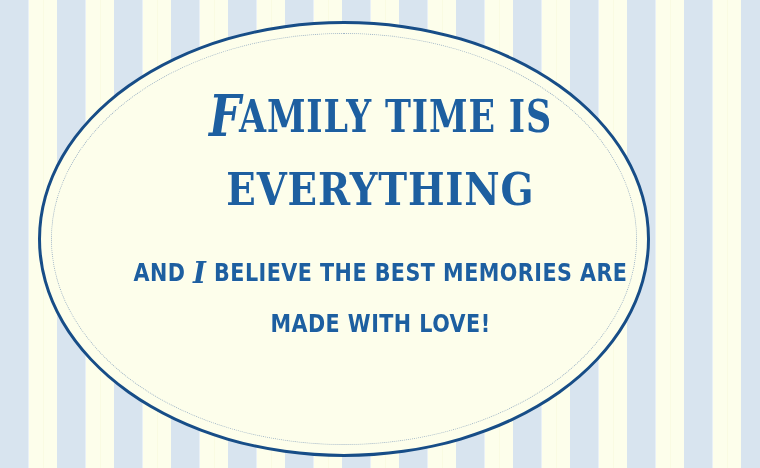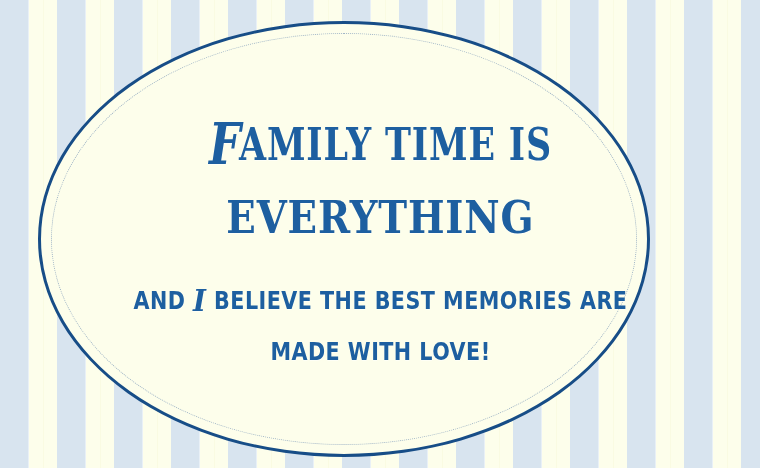--- a/index.html
+++ b/index.html
@@ -69,21 +69,21 @@
   
   .content {
     position: absolute;
     left: 0;
     top: 0;
     width: 760px;
     height: 364px;
     display: flex;
     flex-direction: column;
     align-items: center;
-    justify-content: flex-end;
+    justify-content: center;
     text-align: center;
   }
 
   .headline {
     color: #1d5fa0;
     font-family: "DejaVu Serif", serif;
     font-weight: bold;
     letter-spacing: 1px;
     line-height: 1.0;
     text-shadow: 0 1px 0 rgba(255,255,255,0.55);

